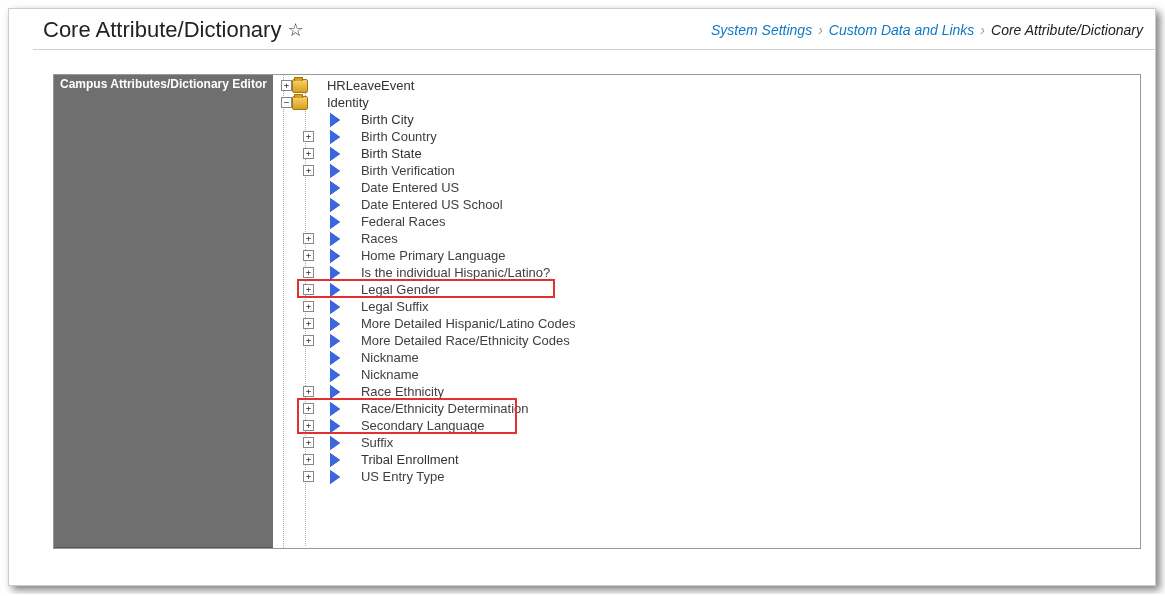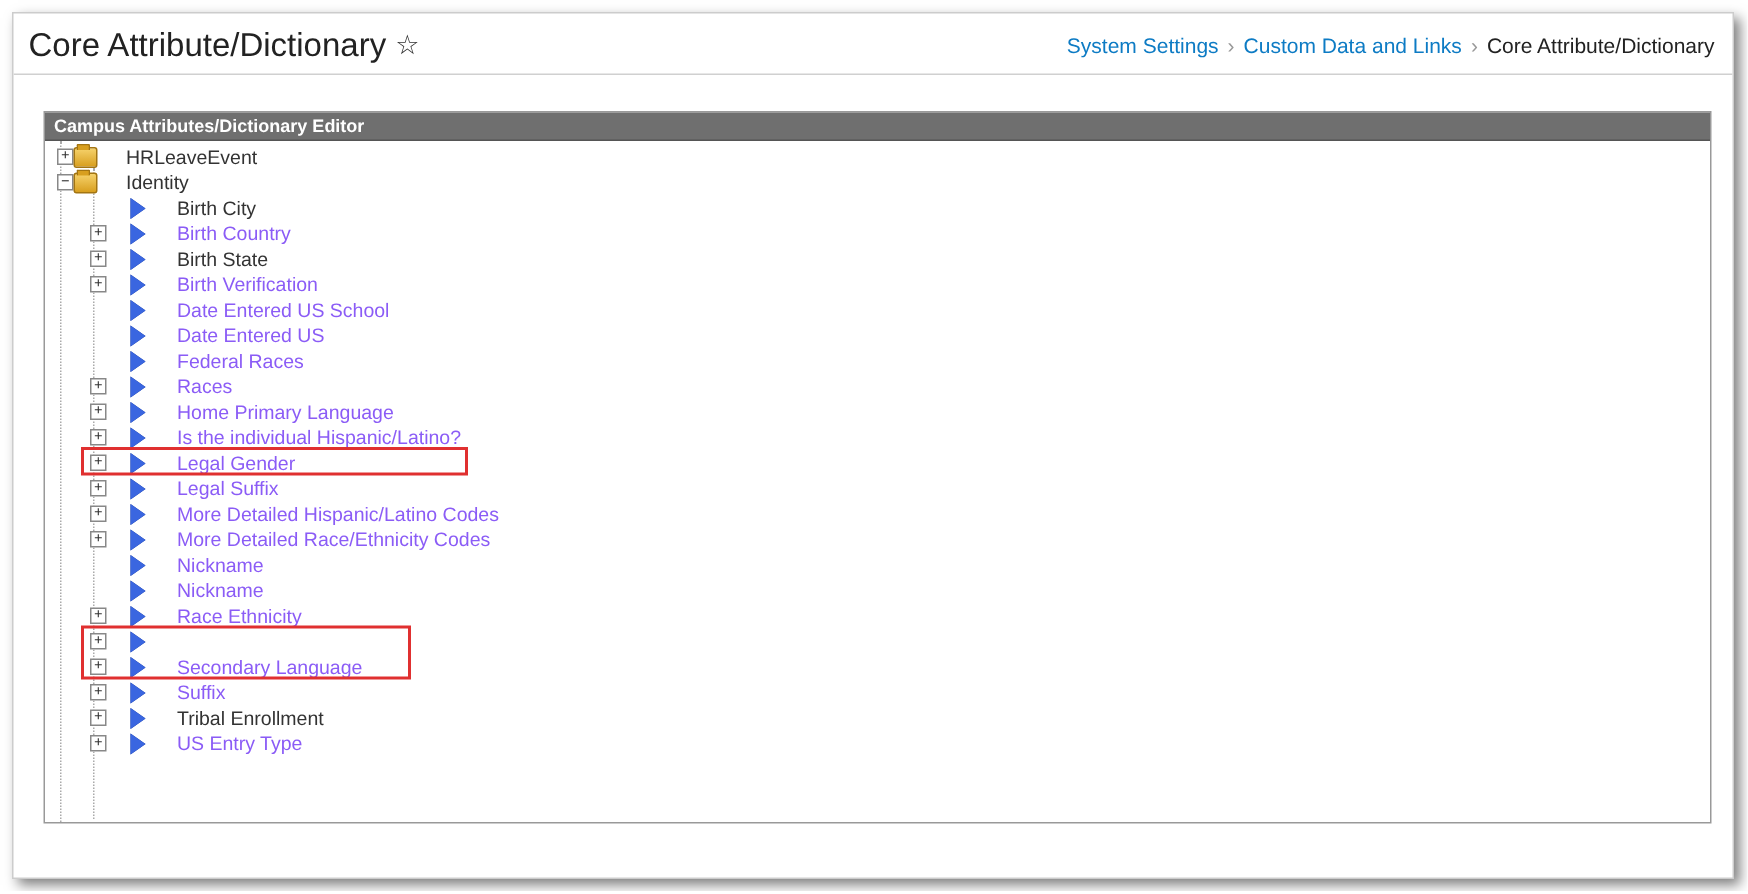--- a/index.html
+++ b/index.html
@@ -10,20 +10,21 @@
     padding: 8px;
   }
   .outer-shadow {
     box-shadow: 4px 4px 8px rgba(0,0,0,0.5);
     border: 1px solid #ccc;
     width: 1148px;
     height: 578px;
     background: #fff;
     position: relative;
     overflow: hidden;
+    padding-left: 24px;
   }
   .header {
     display: flex;
     justify-content: space-between;
     align-items: center;
     padding: 8px 12px 6px 10px;
   }
   .title-wrap { display: flex; align-items: center; gap: 6px; }
   .page-title {
     font-size: 22px;
@@ -34,32 +35,33 @@
     font-size: 18px;
     color: #333;
     cursor: pointer;
   }
   .breadcrumb {
     font-size: 14px;
     color: #333;
     display: flex;
     align-items: center;
     gap: 6px;
+    font-style: italic;
   }
   .breadcrumb a { color: #0d7bc4; text-decoration: none; cursor: pointer; }
   .breadcrumb .sep { color: #999; }
   .breadcrumb .current { color: #222; }
   .hr { border-top: 1px solid #d0d0d0; margin: 0 0 24px 0; }
 
   .panel {
     margin: 0 14px 14px 20px;
     border: 1px solid #999;
     height: 475px;
     display: flex;
-    flex-direction: column;
+    flex-direction: row;
   }
   .panel-header {
     background: #6f6f6f;
     color: #fff;
     font-size: 12px;
     font-weight: bold;
     padding: 2px 6px;
     border-bottom: 1px solid #555;
   }
   .tree-scroll {
@@ -135,21 +137,21 @@
     margin-right: 4px;
     flex: 0 0 10px;
     filter: drop-shadow(0 0 0.5px #16338a);
   }
   .node-label {
     color: #333;
     padding-left: 1px;
     margin-left: 16px;
   }
   .node-label.link {
-    color: #8b5cf6;
+    color: #404040;
     cursor: pointer;
   }
   .highlight-box {
     position: absolute;
     border: 2px solid #e03030;
     pointer-events: none;
     z-index: 5;
   }
   
   .tree-lines {
@@ -223,32 +225,32 @@
           <div class="node indent1">
             <span class="expander">+</span>
             <span class="conn"></span>
             <span class="attr-icon"></span>
             <span class="node-label link">Birth Verification</span>
           </div>
           <div class="node indent1">
             <span class="expander-spacer"></span>
             <span class="conn"></span>
             <span class="attr-icon"></span>
+            <span class="node-label link">Date Entered US</span>
+          </div>
+          <div class="node indent1">
+            <span class="expander-spacer"></span>
+            <span class="conn"></span>
+            <span class="attr-icon"></span>
             <span class="node-label link">Date Entered US School</span>
           </div>
           <div class="node indent1">
             <span class="expander-spacer"></span>
             <span class="conn"></span>
             <span class="attr-icon"></span>
-            <span class="node-label link">Date Entered US</span>
-          </div>
-          <div class="node indent1">
-            <span class="expander-spacer"></span>
-            <span class="conn"></span>
-            <span class="attr-icon"></span>
             <span class="node-label link">Federal Races</span>
           </div>
           <div class="node indent1">
             <span class="expander">+</span>
             <span class="conn"></span>
             <span class="attr-icon"></span>
             <span class="node-label link">Races</span>
           </div>
           <div class="node indent1">
             <span class="expander">+</span>
@@ -301,20 +303,21 @@
           <div class="node indent1">
             <span class="expander">+</span>
             <span class="conn"></span>
             <span class="attr-icon"></span>
             <span class="node-label link">Race Ethnicity</span>
           </div>
           <div class="node indent1">
             <span class="expander">+</span>
             <span class="conn"></span>
             <span class="attr-icon"></span>
+            <span class="node-label link">Race/Ethnicity Determination</span>
           </div>
           <div class="node indent1">
             <span class="expander">+</span>
             <span class="conn"></span>
             <span class="attr-icon"></span>
             <span class="node-label link">Secondary Language</span>
           </div>
           <div class="node indent1">
             <span class="expander">+</span>
             <span class="conn"></span>

